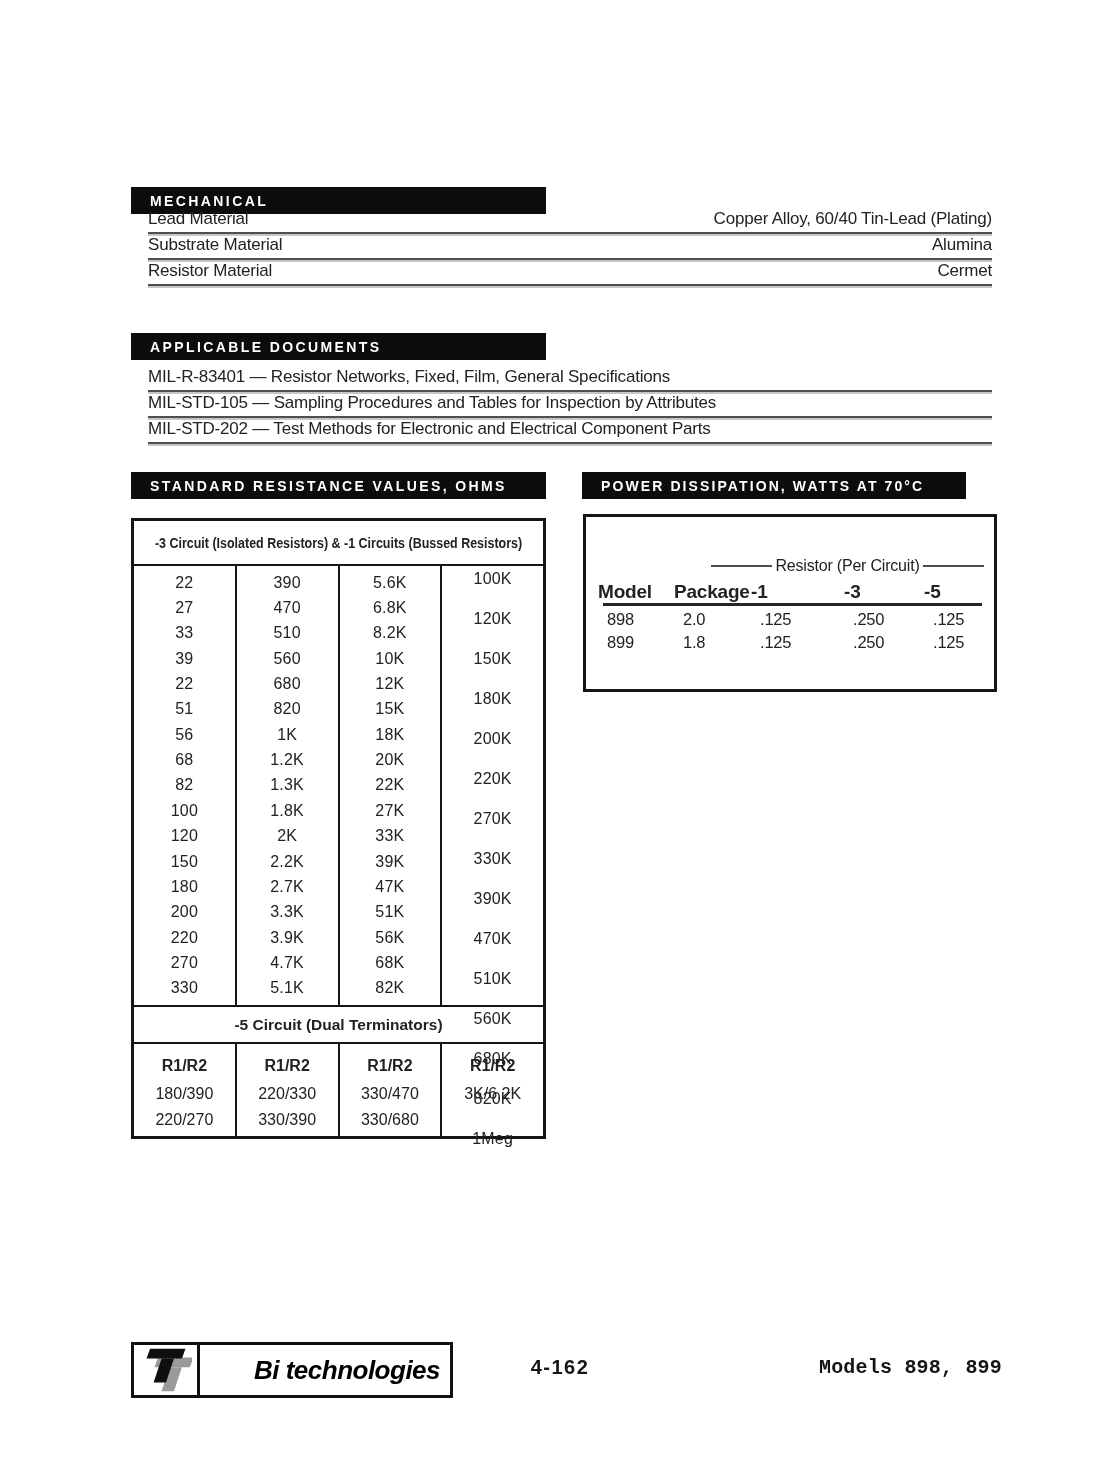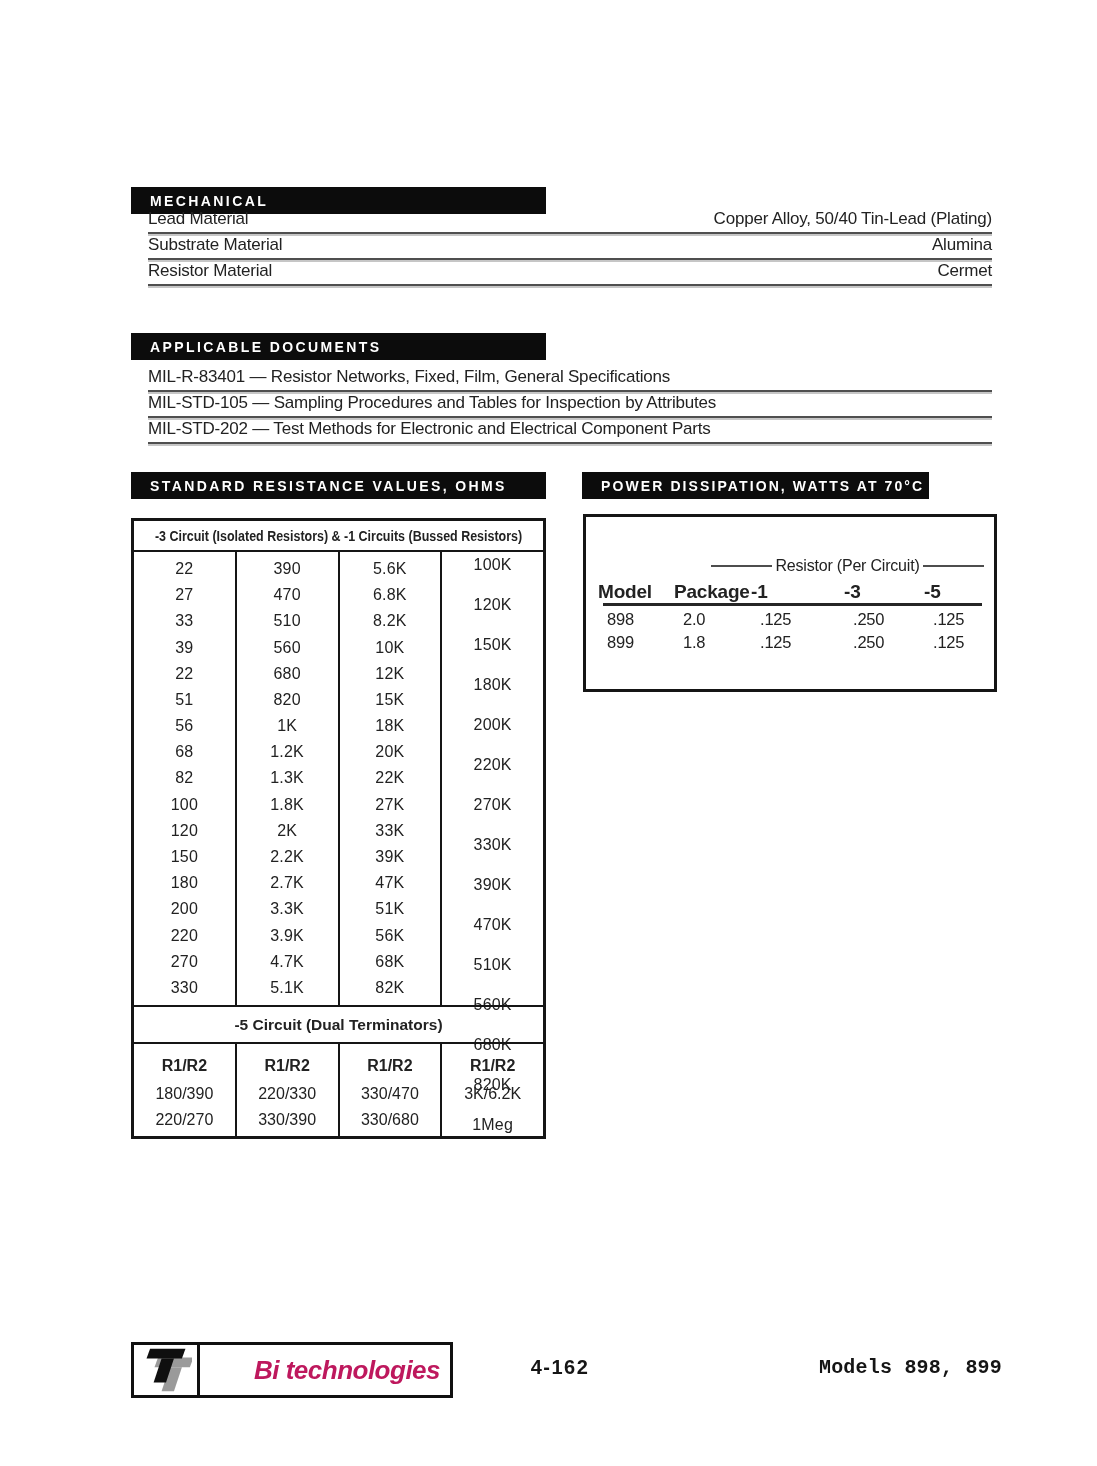--- a/index.html
+++ b/index.html
@@ -12,21 +12,21 @@
 
   
   .bar {
     position:absolute; height:27px; background:#0c0c0c; color:#fff;
     font-weight:bold; font-size:14px; letter-spacing:2.4px;
     line-height:28px; padding-left:19px; white-space:nowrap;
   }
   #bar-mech { left:131px; top:187px; width:415px; }
   #bar-docs { left:131px; top:333px; width:415px; }
   #bar-res  { left:131px; top:472px; width:415px; }
-  #bar-pwr  { left:582px; top:472px; width:347px; letter-spacing:2.1px; }
+  #bar-pwr  { left:582px; top:472px; width:384px; letter-spacing:2.1px; }
 
   
   .spec-rows { position:absolute; left:148px; top:208px; width:844px; }
   .spec-row {
     height:26px; border-bottom:2px solid #4f4f4f; box-shadow:0 2px 0 #c6c6c6;
     display:flex; justify-content:space-between; align-items:flex-end;
     padding-bottom:3px; font-size:17px; letter-spacing:-0.2px;
   }
 
   
@@ -36,21 +36,21 @@
     display:flex; align-items:flex-end; padding-bottom:3px;
     font-size:17px; letter-spacing:-0.2px; white-space:nowrap;
   }
 
   
   .res-table {
     position:absolute; left:131px; top:518px; width:415px; height:621px;
     border:3px solid #151515; display:flex; flex-direction:column;
   }
   .rt-header {
-    height:31px; border-bottom:2.5px solid #151515; flex:0 0 auto;
+    height:45px; border-bottom:2.5px solid #151515; flex:0 0 auto;
     display:flex; align-items:center; justify-content:center;
     font-weight:bold; font-size:14.5px; white-space:nowrap; overflow:hidden;
   }
   .rt-header > span { display:inline-block; transform:scaleX(0.86); transform-origin:center; }
   .rt-cols { flex:1 1 auto; display:flex; min-height:0; }
   .rt-col {
     flex:1; border-right:2px solid #151515; display:grid;
     grid-template-rows:repeat(17, 1fr); padding:4px 0;
   }
   .rt-col:last-child { border-right:none;gap:22px; }
@@ -102,21 +102,21 @@
     position:absolute; left:131px; top:1342px; width:322px; height:56px;
     border:3px solid #101010; display:flex; background:#fff;
   }
   .logo-mark {
     width:66px; border-right:3px solid #101010;
     display:flex; align-items:center; justify-content:center; overflow:hidden;
   }
   .logo-text {
     flex:1; display:flex; align-items:center; justify-content:center;
     font-size:26px; font-weight:bold; font-style:italic; letter-spacing:-0.5px;
-    color:#be185d; white-space:nowrap;margin-left:44px;
+    color:#000000; white-space:nowrap;margin-left:44px;
   }
   .page-num {
     position:absolute; left:505px; top:1356px; width:110px; text-align:center;
     font-size:20px; font-weight:bold; letter-spacing:1.5px; color:#151515;
   }
   .models {
     position:absolute; left:740px; top:1356px; width:262px; text-align:right;
     font-size:20px; font-weight:bold; letter-spacing:0.2px; color:#151515;font-family:Liberation Mono, monospace;
   }
 </style>
@@ -124,21 +124,21 @@
 <body>
 
 <div class="page">
 
   <div class="bar" id="bar-mech">
     <span>MECHANICAL</span>
   </div>
   <div class="spec-rows">
     <div class="spec-row">
       <span>Lead Material</span>
-      <span>Copper Alloy, 50/40 Tin-Lead (Plating)</span>
+      <span>Copper Alloy, 60/40 Tin-Lead (Plating)</span>
     </div>
     <div class="spec-row">
       <span>Substrate Material</span>
       <span>Alumina</span>
     </div>
     <div class="spec-row">
       <span>Resistor Material</span>
       <span>Cermet</span>
     </div>
   </div>

